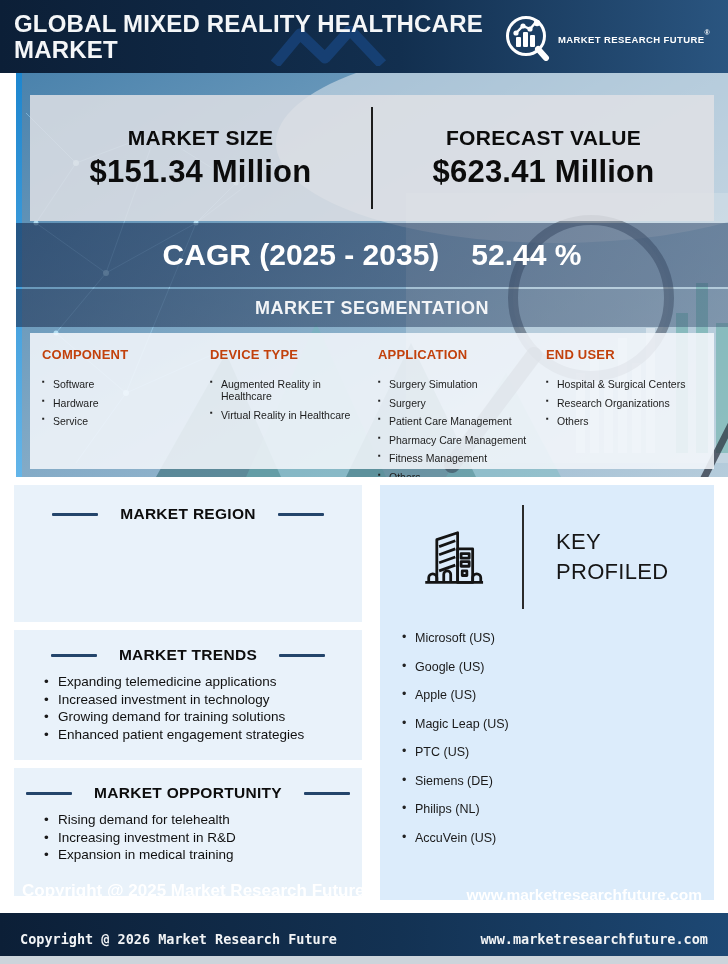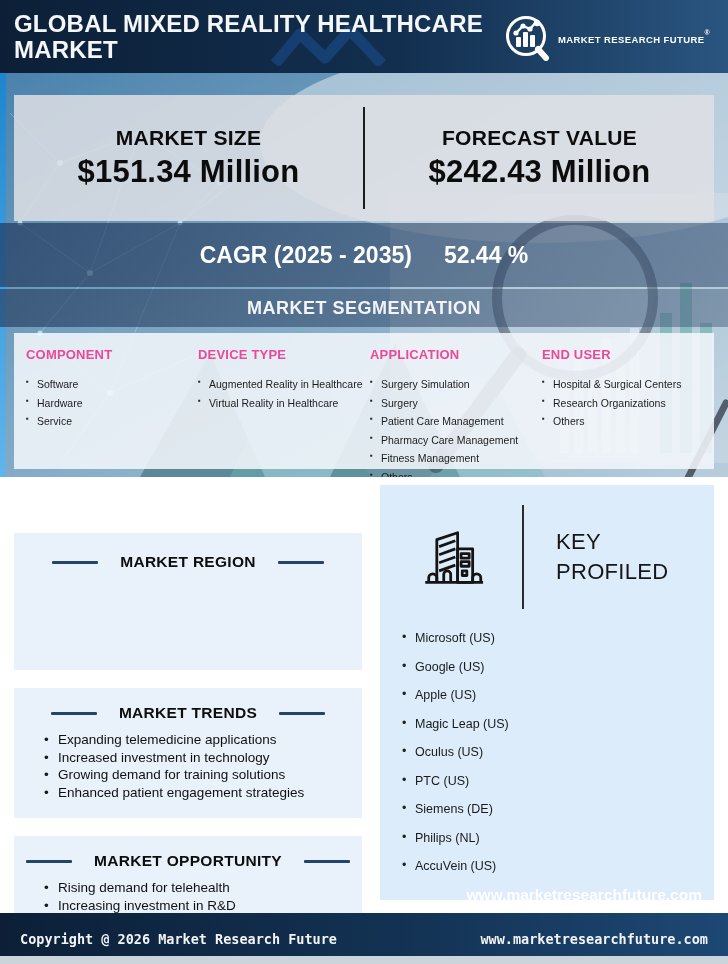--- a/index.html
+++ b/index.html
@@ -19,64 +19,64 @@
   .header-watermark { position: absolute; left: 270px; top: 26px; opacity: .55; }
   .page-title {
     position: relative; color: #f4f6f8; font-size: 24px; font-weight: 700;
     line-height: 1.08; letter-spacing: .2px; width: 540px;
   }
   .logo { position: relative; display: flex; align-items: center; gap: 7px; }
   .logo-text { color: #ffffff; font-size: 9.5px; font-weight: 700; letter-spacing: .4px; white-space: nowrap; }
   .logo-text sup { font-size: 7px; vertical-align: 8px; }
 
   
-  .hero { position: relative; height: 404px; overflow: hidden; }
+  .hero { position: relative; height: 404px; overflow: hidden; margin-left: 16px; }
   .hero-bg { position: absolute; inset: 0; }
 
   .stats-box {
     position: absolute; left: 14px; right: 14px; top: 22px; height: 126px;
     background: rgba(223,225,229,0.85);
     display: flex; align-items: center;
   }
   .stat { flex: 1; text-align: center; color: #0c0c0c; }
   .stat-label { font-size: 21px; font-weight: 700; letter-spacing: .3px; }
   .stat-value { font-size: 31px; font-weight: 700; margin-top: 4px; letter-spacing: .2px; }
   .stat-divider { width: 2px; height: 102px; background: #1c1c1c; }
 
   .cagr-band {
     position: absolute; left: 0; right: 0; top: 150px; height: 64px;
     background: linear-gradient(90deg, rgba(25,45,80,0.62), rgba(52,76,110,0.55));
     display: flex; align-items: center; justify-content: center; gap: 32px;
-    color: #ffffff; font-size: 23px; font-weight: 700;
+    color: #ffffff; font-size: 30px; font-weight: 700;
   }
   .seg-band {
     position: absolute; left: 0; right: 0; top: 216px; height: 38px;
     background: linear-gradient(90deg, rgba(30,50,84,0.60), rgba(60,84,116,0.45));
     display: flex; align-items: center; justify-content: center;
     color: #f2f4f7; font-size: 18px; font-weight: 700; letter-spacing: .5px;
   }
   .seg-panel {
     position: absolute; left: 14px; right: 14px; top: 260px; height: 136px;
     background: rgba(242,246,250,0.88);
     display: grid; grid-template-columns: 1fr 1fr 1fr 1fr;
     padding: 14px 0 0 12px;
   }
   .seg-col { padding-right: 6px; }
-  .seg-head { font-size: 13px; font-weight: 700; color: #ec4899; letter-spacing: .2px; margin-bottom: 16px; }
+  .seg-head { font-size: 13px; font-weight: 700; color: #c2410c; letter-spacing: .2px; margin-bottom: 16px; }
   .seg-list { list-style: none; }
   .seg-list li { font-size: 10.5px; color: #1c1c1c; margin-bottom: 6.5px; padding-left: 11px; position: relative; }
   .seg-list li::before { content: "▪"; position: absolute; left: 0; top: -1px; font-size: 8px; color: #222; }
 
   
   .lower {
     position: relative; height: 428px; background: #ffffff;
     padding: 8px 14px 0 14px;
     display: grid; grid-template-columns: 348px 334px; column-gap: 18px;
   }
-  .left-col { display: flex; flex-direction: column; gap: 18px; margin-top: 48px; }
+  .left-col { display: flex; flex-direction: column; gap: 8px; }
   .panel { background: #e9f2fa; position: relative; overflow: hidden; }
   .panel-region { height: 137px; }
   .panel-trends { height: 130px; }
   .panel-opportunity { height: 128px; }
   .panel-title-row {
     display: flex; align-items: center; justify-content: center; gap: 22px;
     padding-top: 20px;
   }
   .panel-trends .panel-title-row, .panel-opportunity .panel-title-row { padding-top: 16px; }
   .title-dash { width: 46px; height: 3px; background: #24456b; border-radius: 1px; }
@@ -204,21 +204,21 @@
     </svg>
 
     <div class="stats-box">
       <div class="stat">
         <div class="stat-label">MARKET SIZE</div>
         <div class="stat-value">$151.34 Million</div>
       </div>
       <div class="stat-divider"></div>
       <div class="stat">
         <div class="stat-label">FORECAST VALUE</div>
-        <div class="stat-value">$242.43 Million</div>
+        <div class="stat-value">$623.41 Million</div>
       </div>
     </div>
 
     <div class="cagr-band">
       <span>CAGR (2025 - 2035)</span>
       <span>52.44 %</span>
     </div>
 
     <div class="seg-band">
       <span>MARKET SEGMENTATION</span>
@@ -320,21 +320,20 @@
         <div class="companies-title">
           <div>KEY</div>
           <div>PROFILED</div>
         </div>
       </div>
       <ul class="companies-list">
         <li>Microsoft (US)</li>
         <li>Google (US)</li>
         <li>Apple (US)</li>
         <li>Magic Leap (US)</li>
-        <li>Oculus (US)</li>
         <li>PTC (US)</li>
         <li>Siemens (DE)</li>
         <li>Philips (NL)</li>
         <li>AccuVein (US)</li>
       </ul>
       <div class="ghost-website">www.marketresearchfuture.com</div>
     </div>
   </section>
 
   <footer class="footer">

